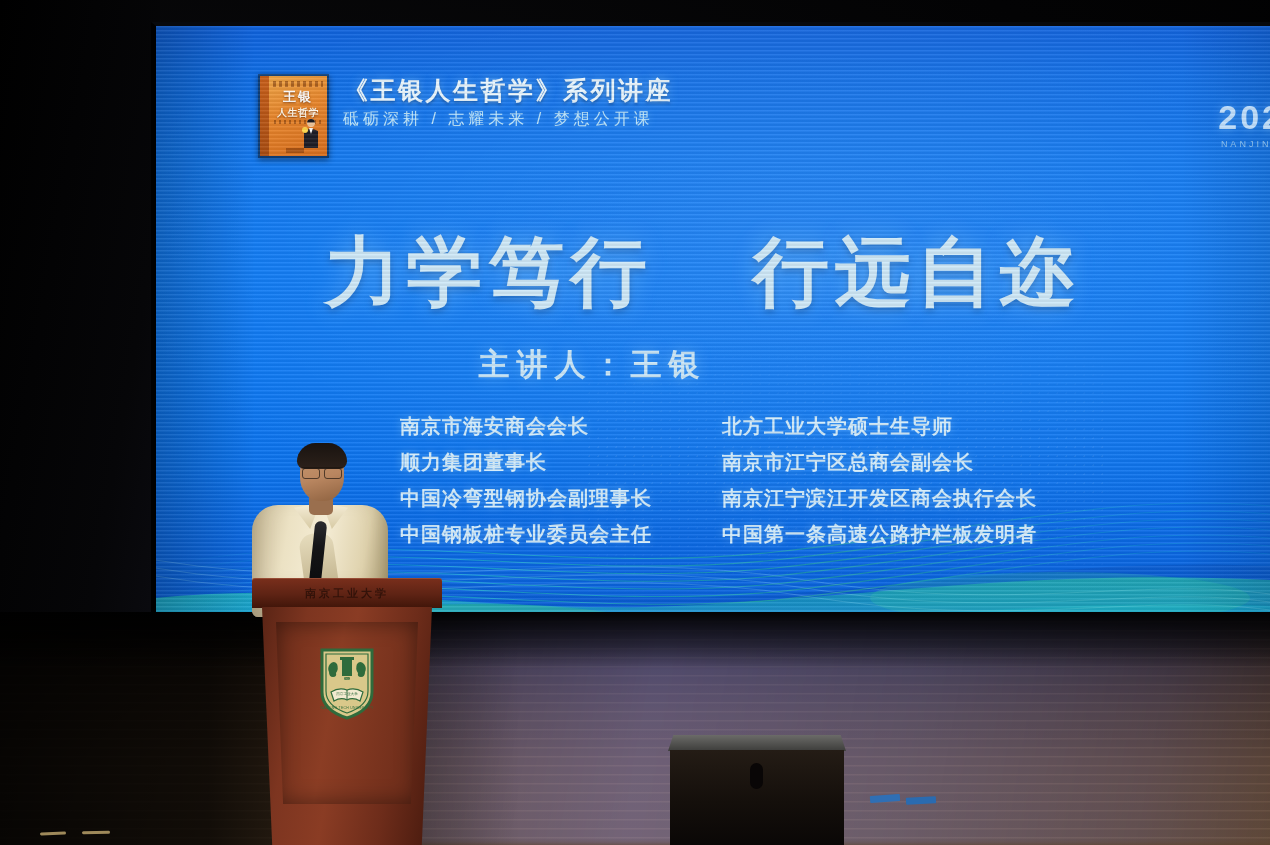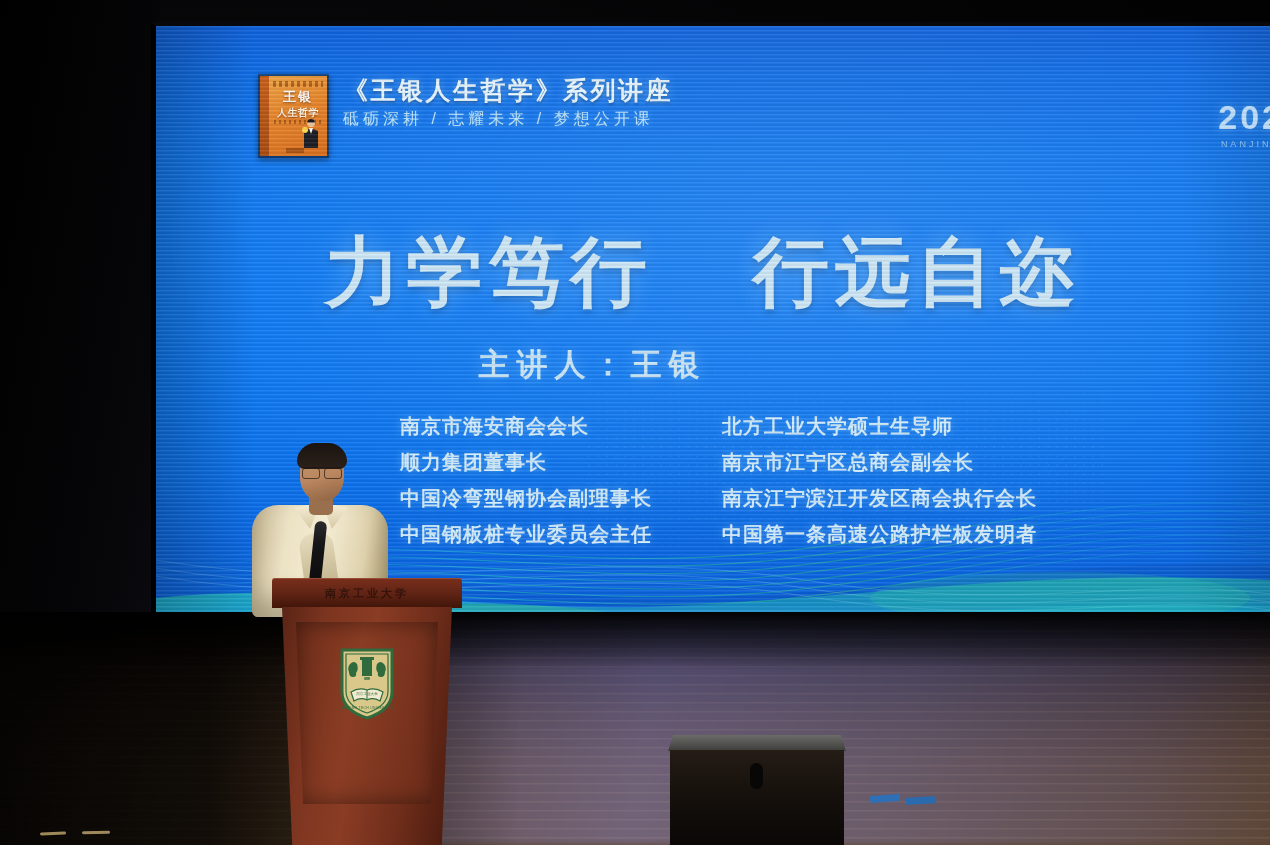--- a/index.html
+++ b/index.html
@@ -191,21 +191,21 @@
   .light::before{
     content:""; position:absolute; left:-5px; bottom:0; width:54px; height:16px;
     background:#030304; border-radius:3px;
   }
   .stage-lip{
     position:absolute; left:0; top:660px; width:1270px; height:16px;
     background:linear-gradient(180deg,#0a0a0c,#000);
   }
 
   
-  .podium{ position:absolute; left:272px; top:578px; width:190px; height:233px; }
+  .podium{ position:absolute; left:252px; top:578px; width:190px; height:233px; }
   .podium-top{
     position:absolute; left:0; top:0; width:190px; height:30px;
     background:linear-gradient(180deg,#7a2f1c 0%,#5e2314 55%,#401509 100%);
     border-radius:3px 3px 0 0;
     box-shadow:inset 0 1px 0 rgba(255,180,140,.22);
   }
   .podium-top-text{
     position:absolute; left:0; right:0; top:8px; text-align:center;
     color:rgba(25,8,4,.62); font-size:11px; letter-spacing:3px; font-weight:bold;
   }

